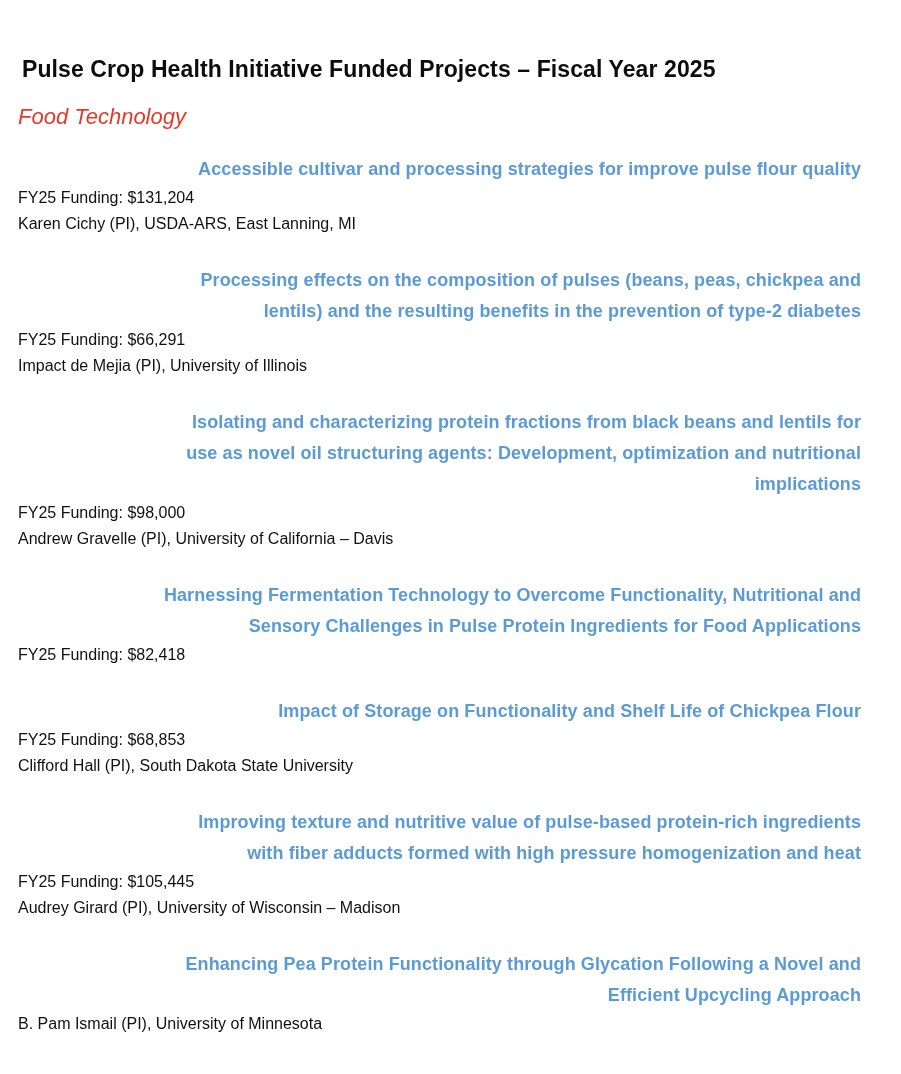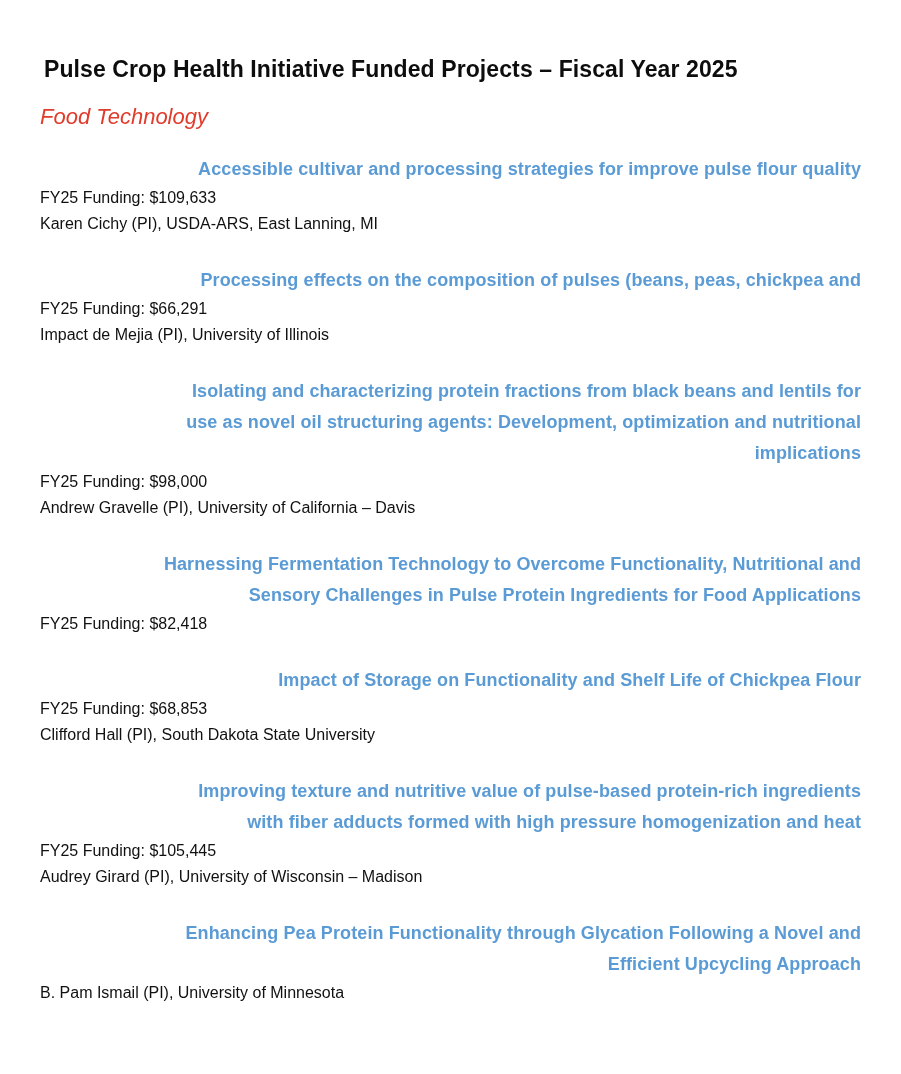--- a/index.html
+++ b/index.html
@@ -4,21 +4,21 @@
 <style>
   html, body { margin: 0; padding: 0; }
   body {
     width: 901px;
     height: 1074px;
     background: #ffffff;
     overflow: hidden;
     font-family: "Liberation Sans", sans-serif;
     color: #111111;
   }
-  main.doc { padding: 56px 40px 0 40px; }
+  main.doc { padding: 56px 40px 0 18px; }
   h1.doc-title {
     margin: 0 0 0 4px;
     font-size: 23px;
     line-height: 26px;
     font-weight: 700;
     color: #0d0d0d;
     letter-spacing: 0.1px;
   }
   h2.section-heading {
     margin: 22px 0 0 0;
@@ -50,27 +50,28 @@
 <body>
 
 <main class="doc">
   <h1 class="doc-title">Pulse Crop Health Initiative Funded Projects – Fiscal Year 2025</h1>
   <h2 class="section-heading">Food Technology</h2>
   <section class="project-list" id="projects">
   <article class="project">
     <div class="ptitle">
           <div class="title-line">Accessible cultivar and processing strategies for improve pulse flour quality</div>
         </div>
-    <div class="meta">FY25 Funding: $109,633</div>
+    <div class="meta">FY25 Funding: $131,204</div>
     <div class="meta">Karen Cichy (PI), USDA-ARS, East Lanning, MI</div>
   </article>
 
   <article class="project">
     <div class="ptitle">
           <div class="title-line">Processing effects on the composition of pulses (beans, peas, chickpea and</div>
+          <div class="title-line">lentils) and the resulting benefits in the prevention of type-2 diabetes</div>
         </div>
     <div class="meta">FY25 Funding: $66,291</div>
     <div class="meta">Impact de Mejia (PI), University of Illinois</div>
   </article>
 
   <article class="project">
     <div class="ptitle">
           <div class="title-line">Isolating and characterizing protein fractions from black beans and lentils for</div>
           <div class="title-line">use as novel oil structuring agents: Development, optimization and nutritional</div>
           <div class="title-line">implications</div>

